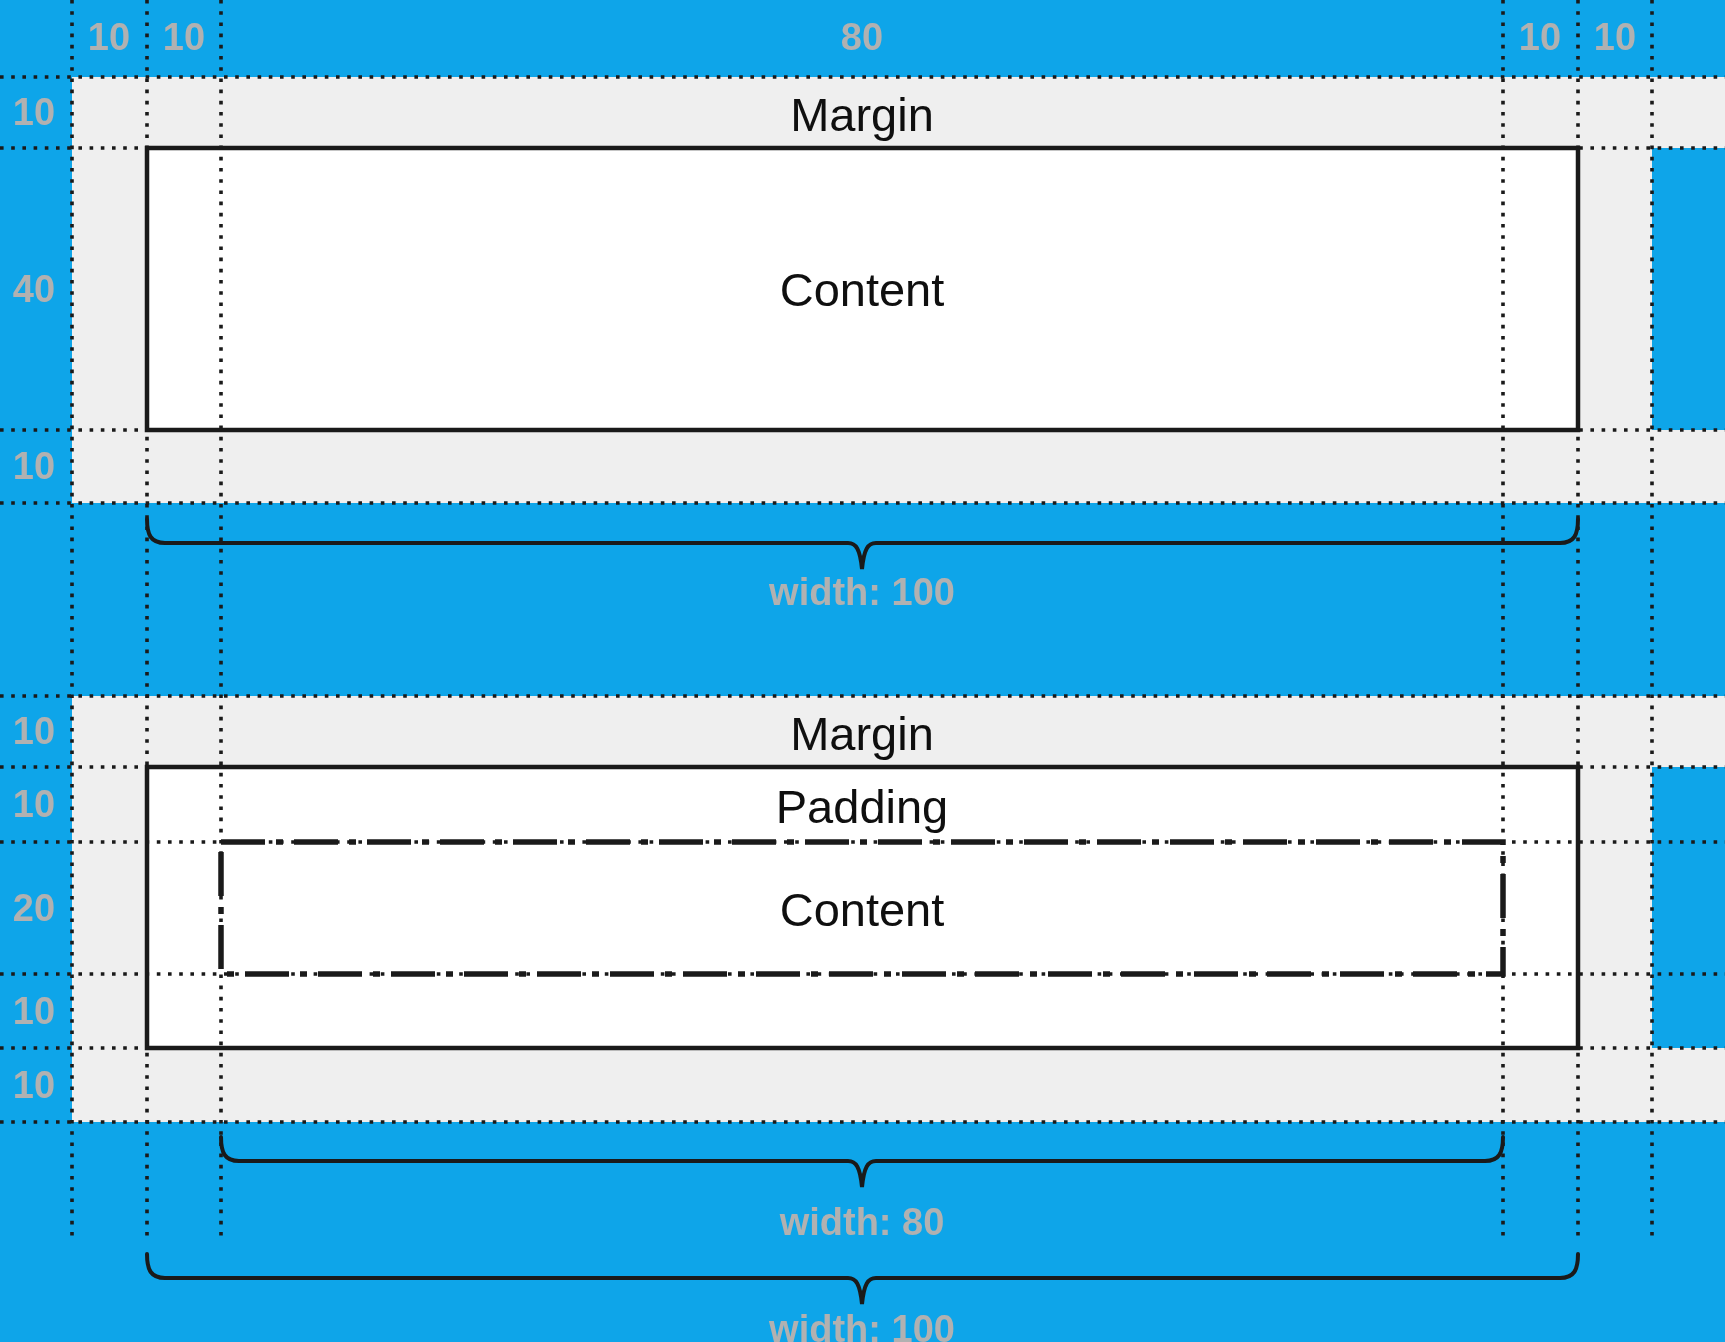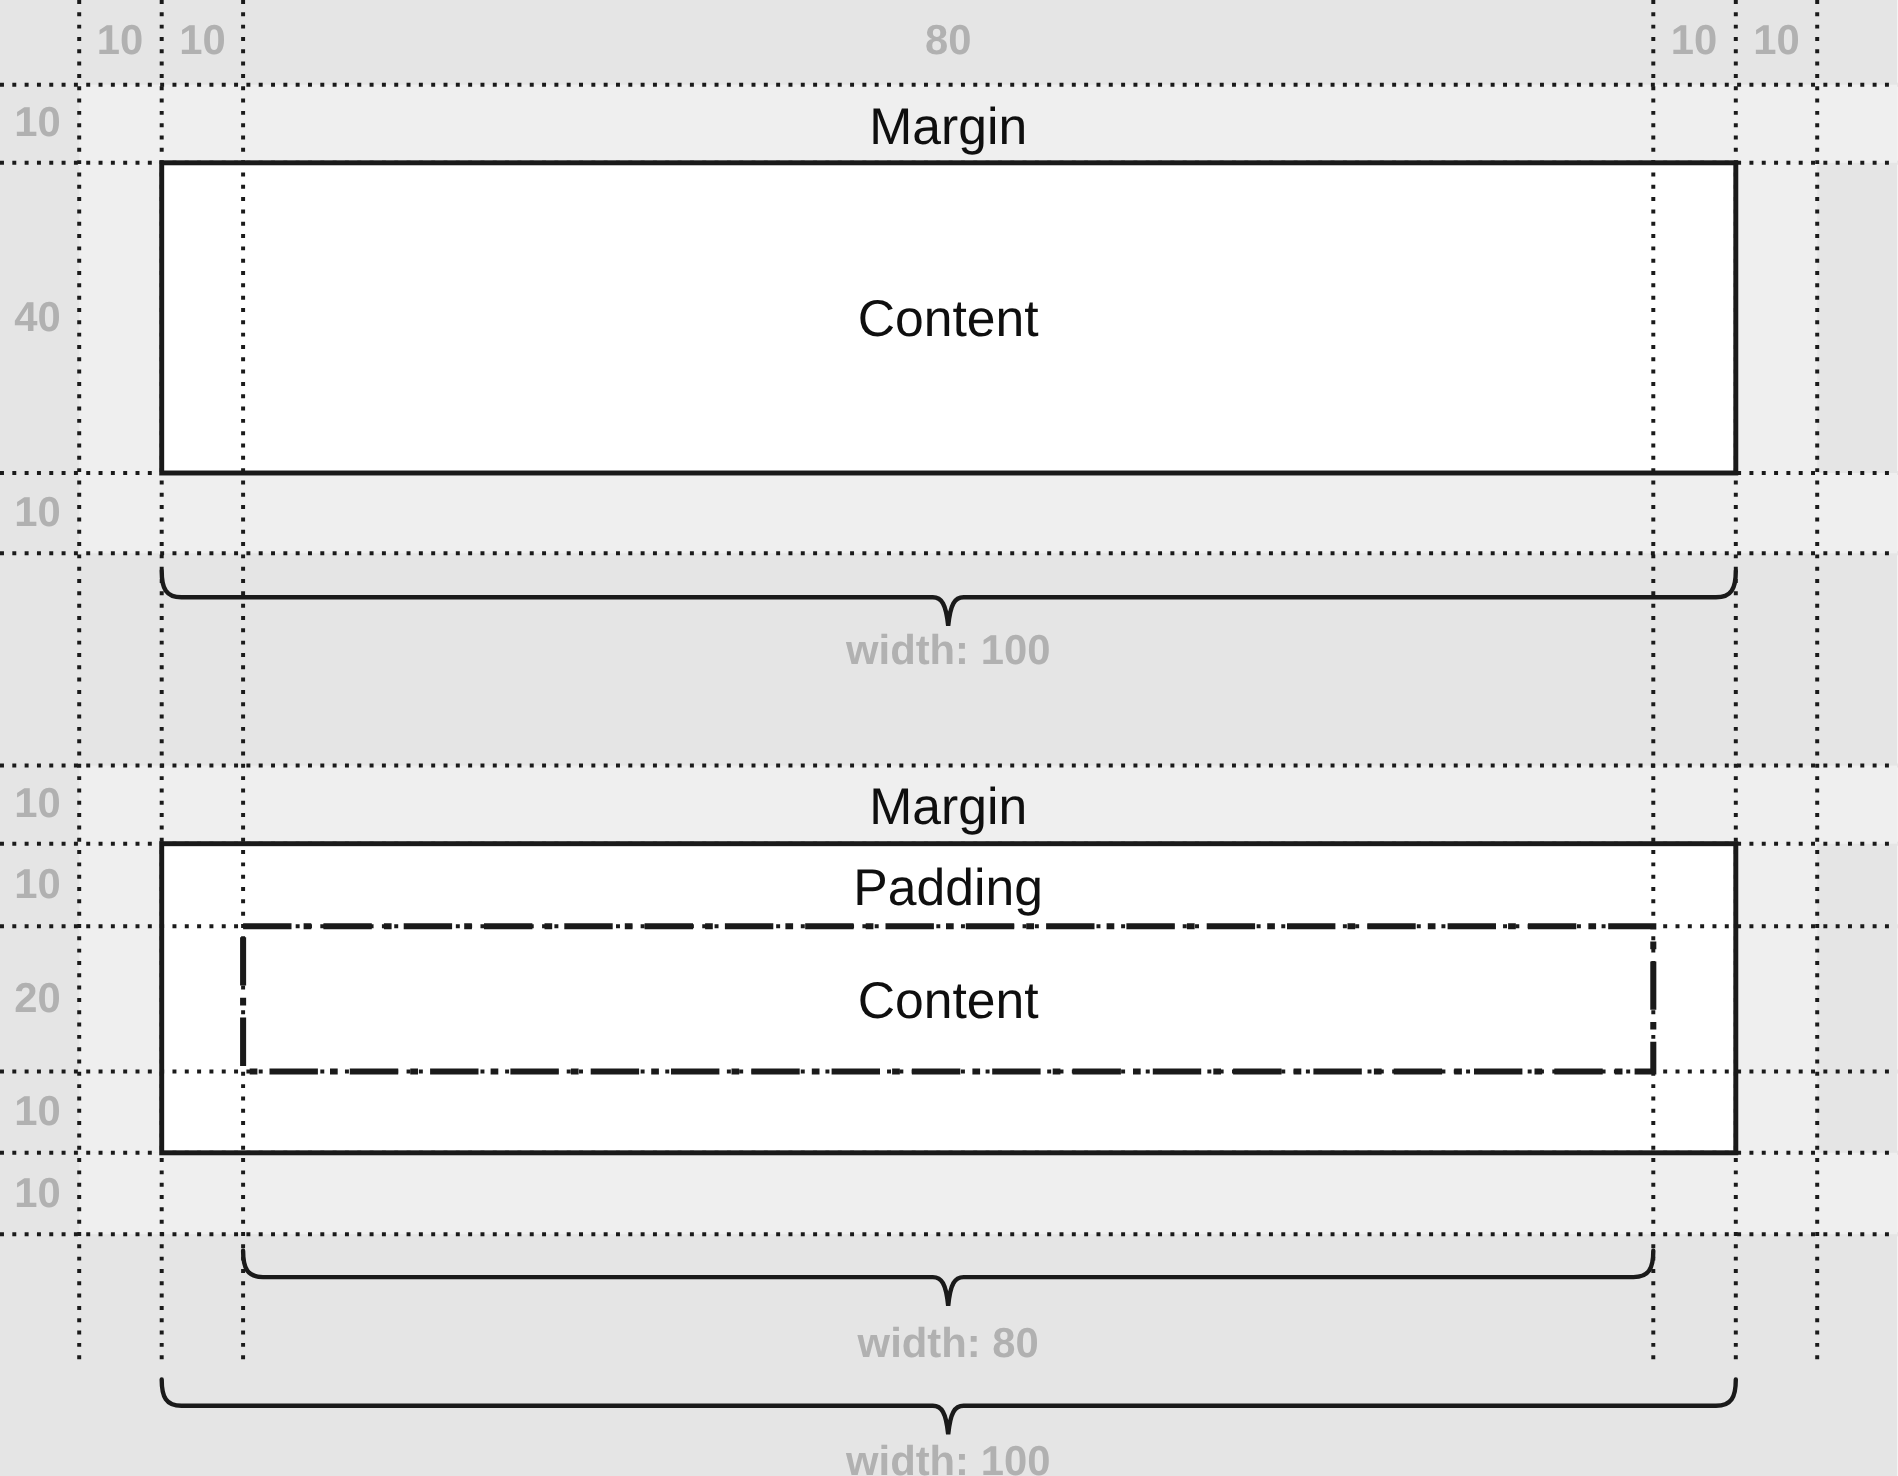--- a/index.html
+++ b/index.html
@@ -8,21 +8,21 @@
     background: #ffffff;
     width: 1725px;
     height: 1342px;
     overflow: hidden;
     font-family: "Liberation Sans", sans-serif;
   }
   .stage {
     position: relative;
     width: 1725px;
     height: 1342px;
-    background: #e5e5e5;
+    background: #0ea5e9;
   }
   svg { display: block; }
 
   .band        { fill: #efefef; }
   .box-fill    { fill: #ffffff; }
   .guide       { stroke: #1a1a1a; stroke-width: 3.6; stroke-dasharray: 3.6 7.6; fill: none; }
   .solid-box   { stroke: #1a1a1a; stroke-width: 4.5; fill: none; }
   .dashed-box  { stroke: #1a1a1a; stroke-width: 5.5; stroke-dasharray: 44 11 7 11; fill: none; }
   .brace       { stroke: #1a1a1a; stroke-width: 4; fill: none; stroke-linecap: round; }
 

